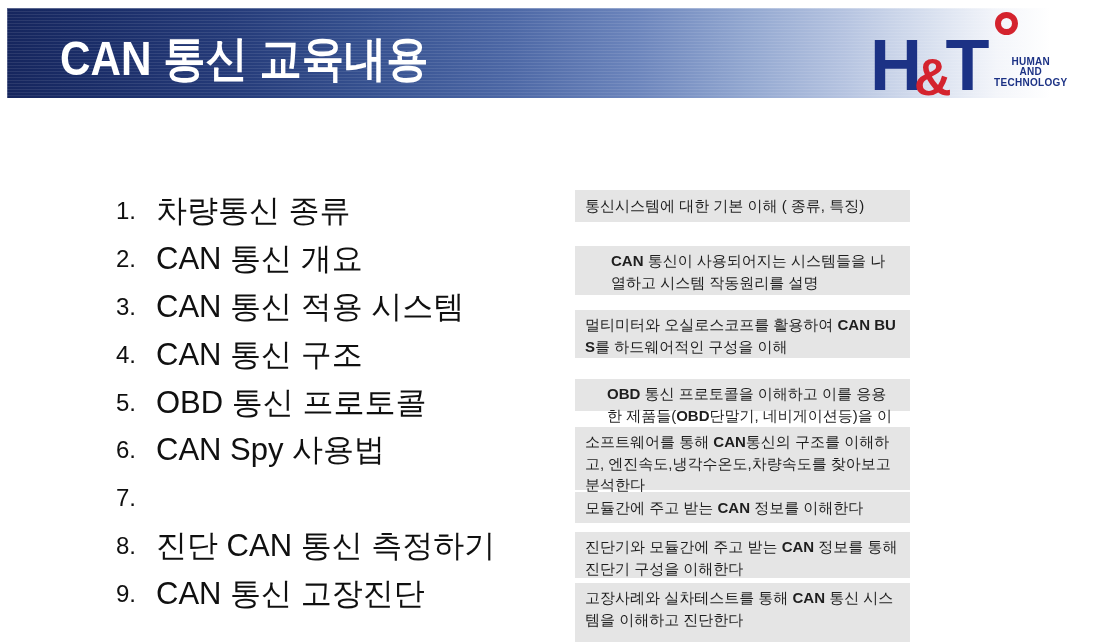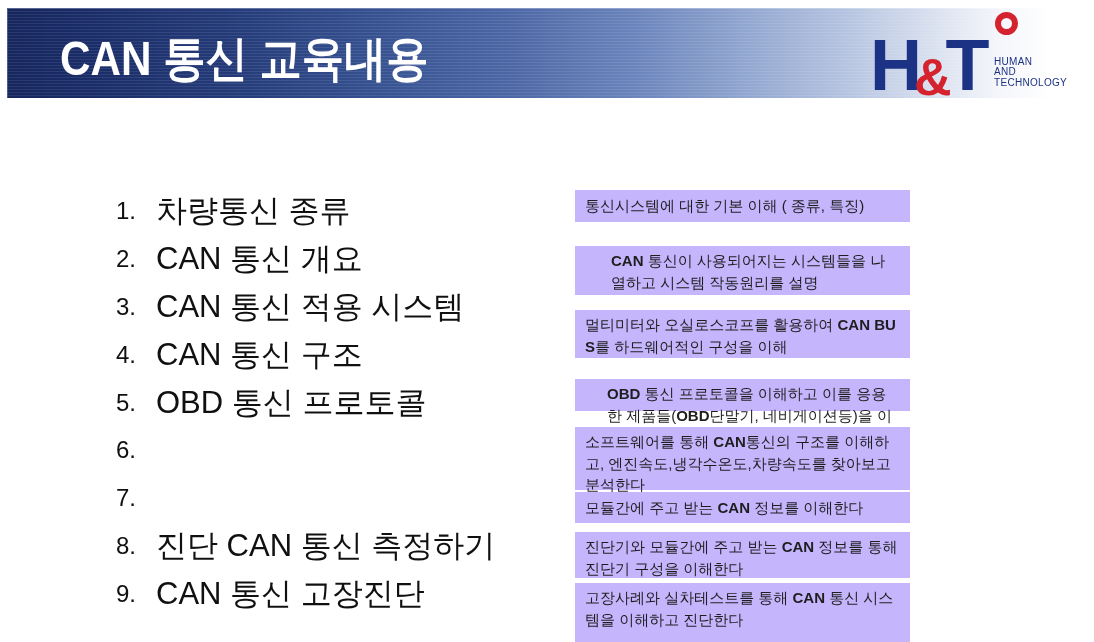--- a/index.html
+++ b/index.html
@@ -44,34 +44,34 @@
   .logo-amp {
     font-size:52px; line-height:0.76; font-weight:800; color:#d4232e;
     position:relative; top:5px; margin:0 -6px; z-index:2;
   }
   .logo-ring {
     position:absolute; left:129px; top:2px;
     width:11px; height:11px; border:6px solid #d4232e; border-radius:50%;
   }
   .logo-tagline {
     position:absolute; left:128px; bottom:7px;
-    color:#1c3285; font-size:10px; font-weight:normal;
-    line-height:10.5px; letter-spacing:0.3px;
+    color:#1c3285; font-size:10px; font-weight:bold;
+    line-height:10.5px; letter-spacing:0.3px;text-align:center;
   }
 
   
   .toc { position:absolute; left:116px; top:187px; }
   .toc-row { display:flex; align-items:center; height:47.9px; }
   .toc-num { width:40px; font-size:24px; color:#101010; flex:0 0 auto; }
   .toc-label { font-size:31px; color:#101010; white-space:nowrap; }
 
   
   .note {
     position:absolute; left:575px; width:335px;
-    background:#c4b5fd; color:#1e1e1e;
+    background:#e5e5e5; color:#1e1e1e;
     font-size:15px; line-height:21.5px;
     padding:4px 10px; box-sizing:border-box;
     word-break:break-all;
   }
   .note strong { font-weight:bold; }
   .nb1 { top:190px; height:32px; display:flex; align-items:center; }
   .nb2 { top:246px; height:49px;padding-left:36px; }
   .nb3 { top:310px; height:48px; }
   .nb4 { top:379px; height:32px;padding-left:32px; }
   .nb5 { top:427px; height:63px; }
@@ -115,20 +115,21 @@
   <div class="toc-row">
     <span class="toc-num">4.</span>
     <span class="toc-label">CAN 통신 구조</span>
   </div>
   <div class="toc-row">
     <span class="toc-num">5.</span>
     <span class="toc-label">OBD 통신 프로토콜</span>
   </div>
   <div class="toc-row">
     <span class="toc-num">6.</span>
+    <span class="toc-label">CAN Spy 사용법</span>
   </div>
   <div class="toc-row">
     <span class="toc-num">7.</span>
   </div>
   <div class="toc-row">
     <span class="toc-num">8.</span>
     <span class="toc-label">진단 CAN 통신 측정하기</span>
   </div>
   <div class="toc-row">
     <span class="toc-num">9.</span>

